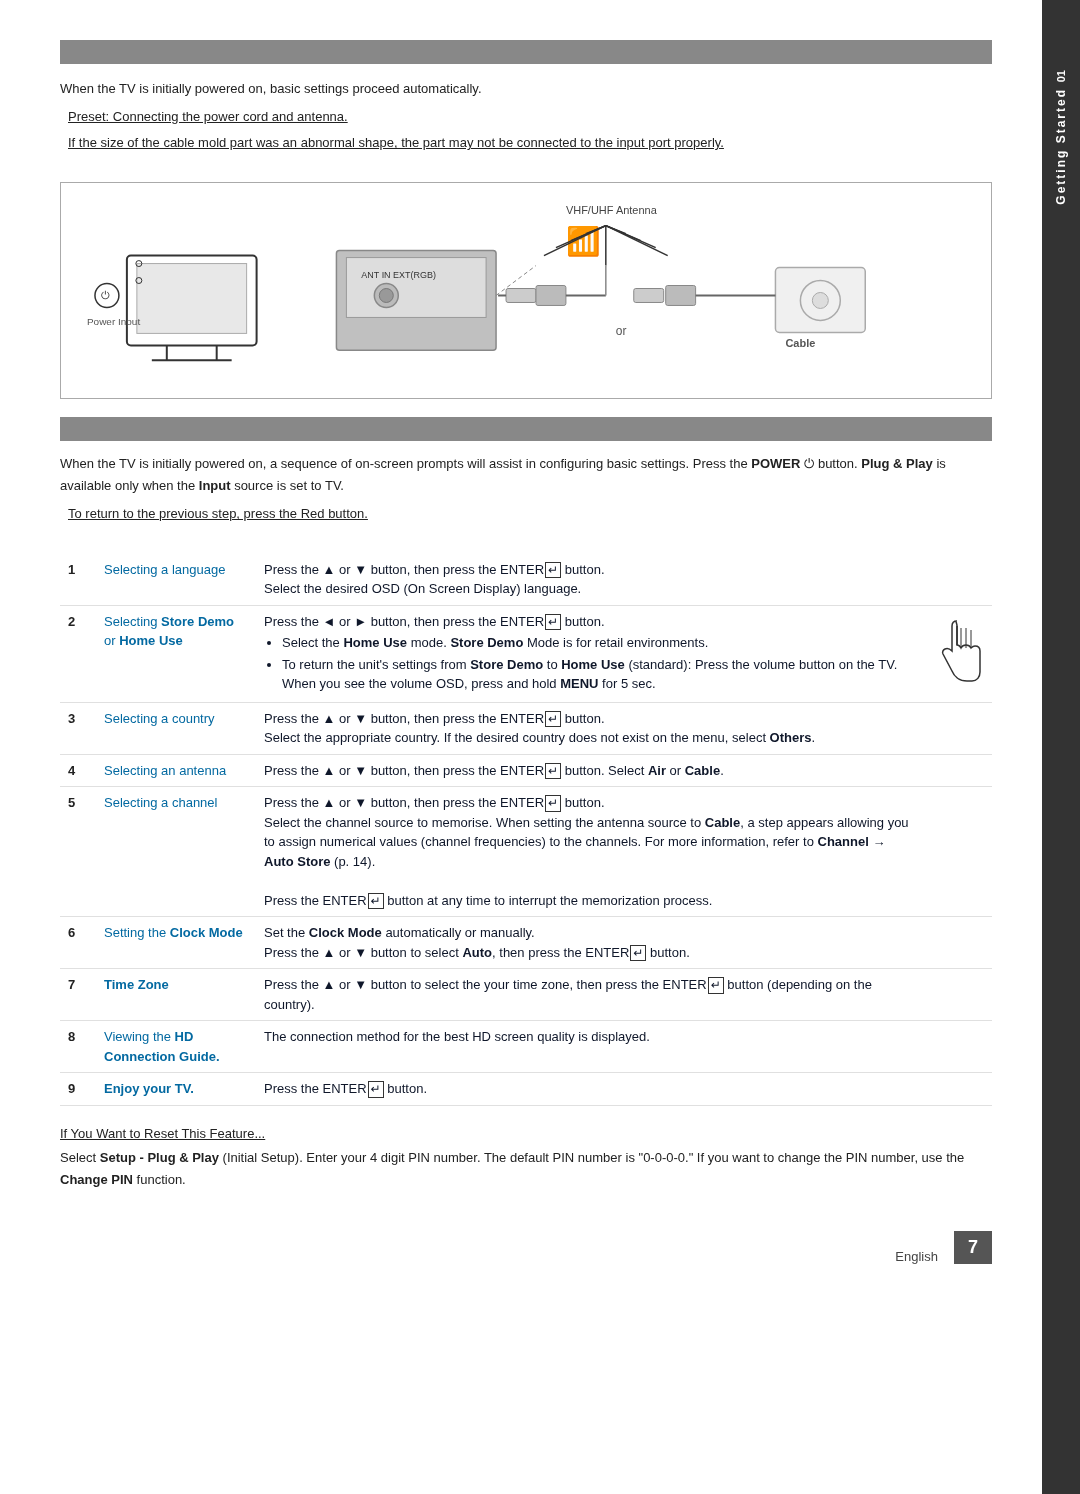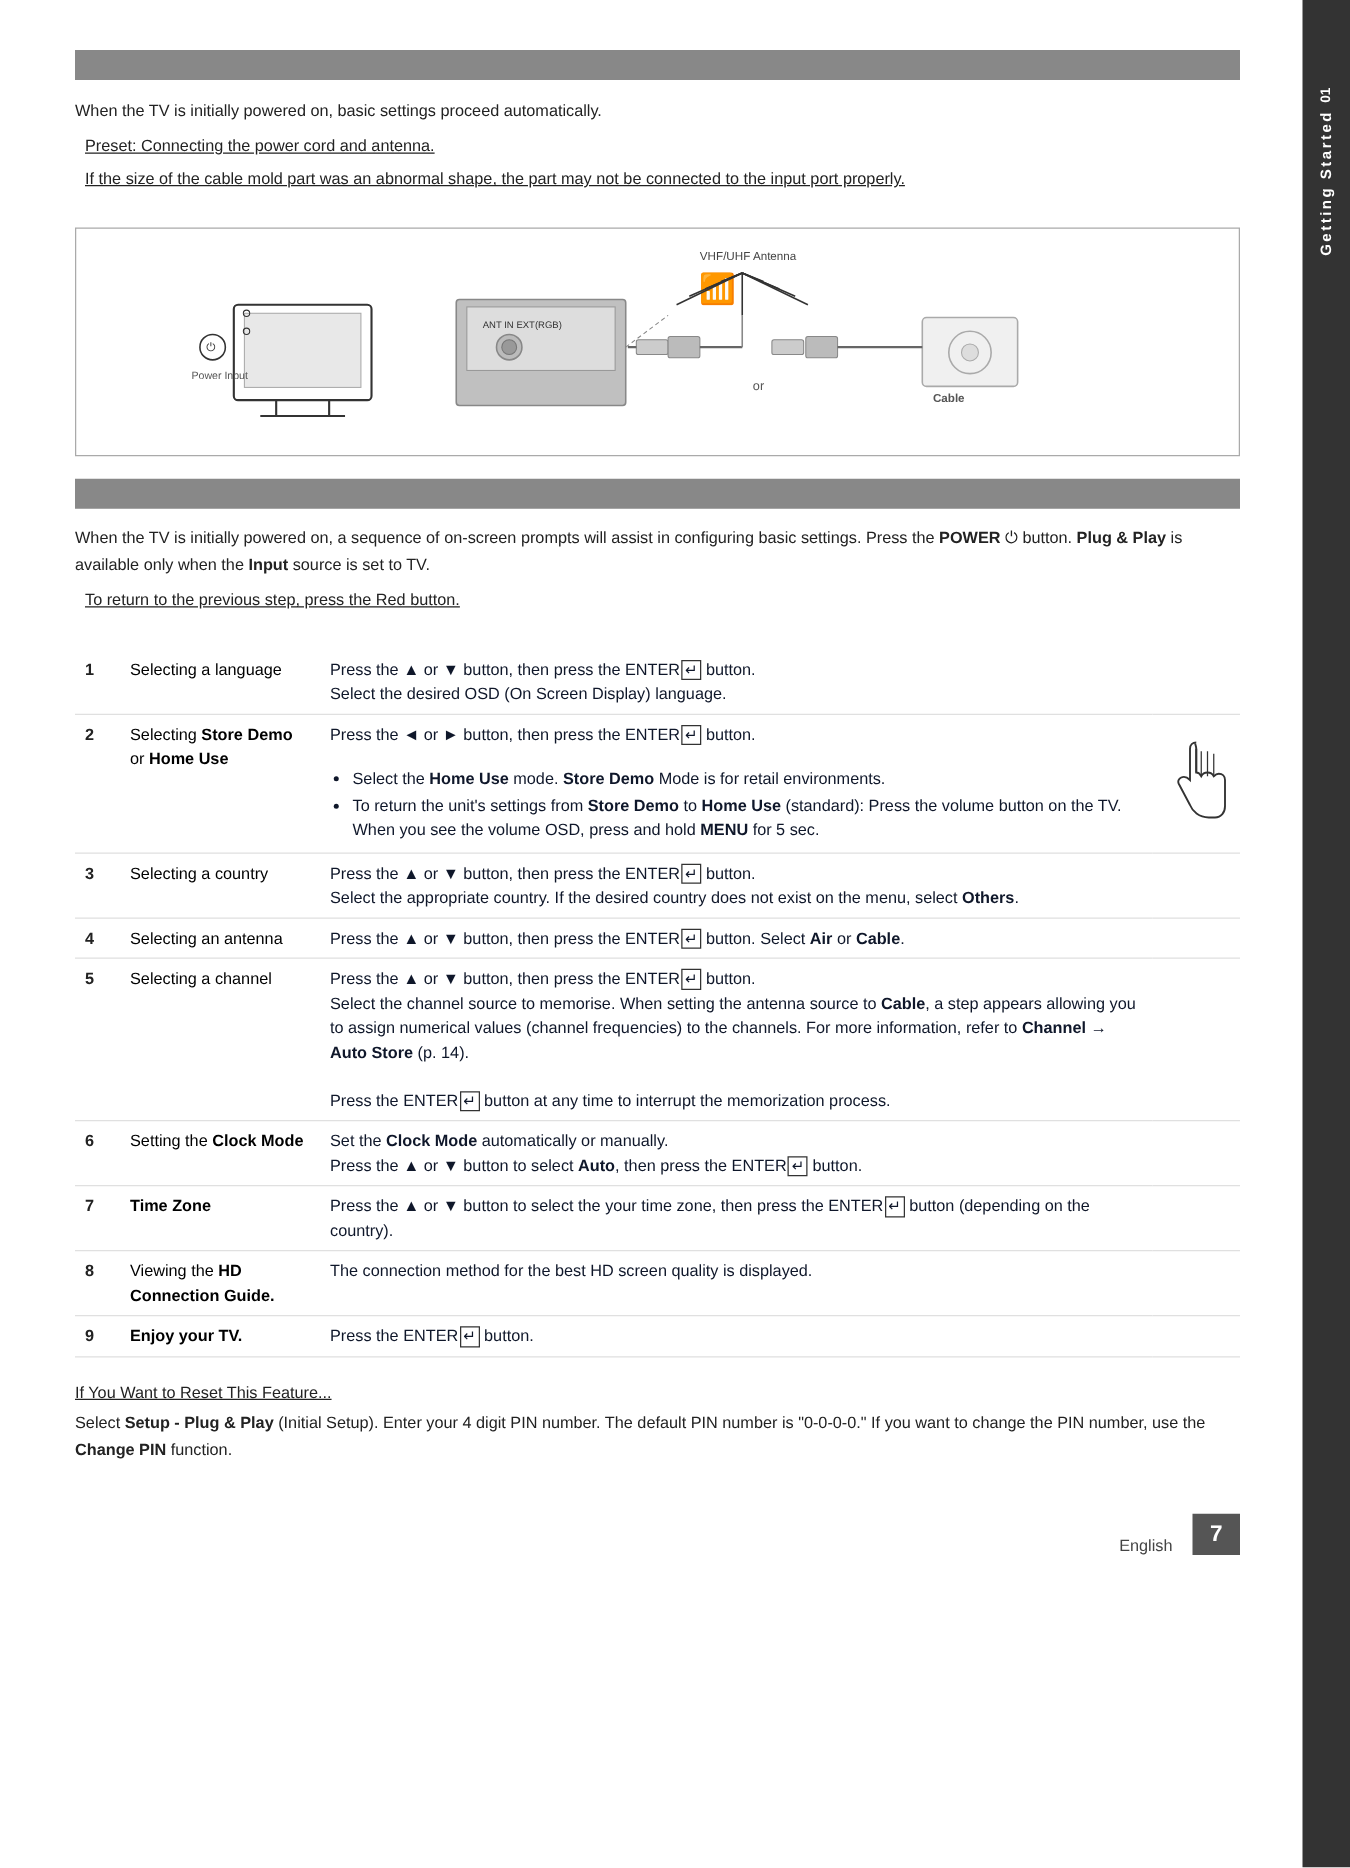--- a/index.html
+++ b/index.html
@@ -53,21 +53,21 @@
       writing-mode: vertical-rl;
       transform: rotate(180deg);
     }
 
     
     .diagram-area {
       border: 1.5px solid #aaa;
       margin-bottom: 18px;
       padding: 10px 16px;
       background: #fff;
-      height: 183px;
+      height: 217px;
       position: relative;
       overflow: hidden;
     }
 
     
     .diagram-svg {
       width: 100%;
       height: 100%;
     }
 
@@ -95,34 +95,34 @@
       color: #222;
       width: 36px;
       text-align: left;
       padding-top: 4px;
       vertical-align: top;
     }
 
     .step-label {
       width: 160px;
       font-size: 13px;
-      color: #000000;
+      color: #0369a1;
       vertical-align: top;
       padding-top: 7px;
     }
 
     .step-desc {
       font-size: 13px;
       color: #0f172a;
       line-height: 1.6;
     }
 
     .step-desc ul {
       margin-left: 18px;
-      margin-top: 16px;
+      margin-top: 2px;
     }
 
     .step-desc ul li {
       margin-bottom: 2px;
     }
 
     b { font-weight: bold; }
 
     .hand-icon-cell {
       width: 70px;

